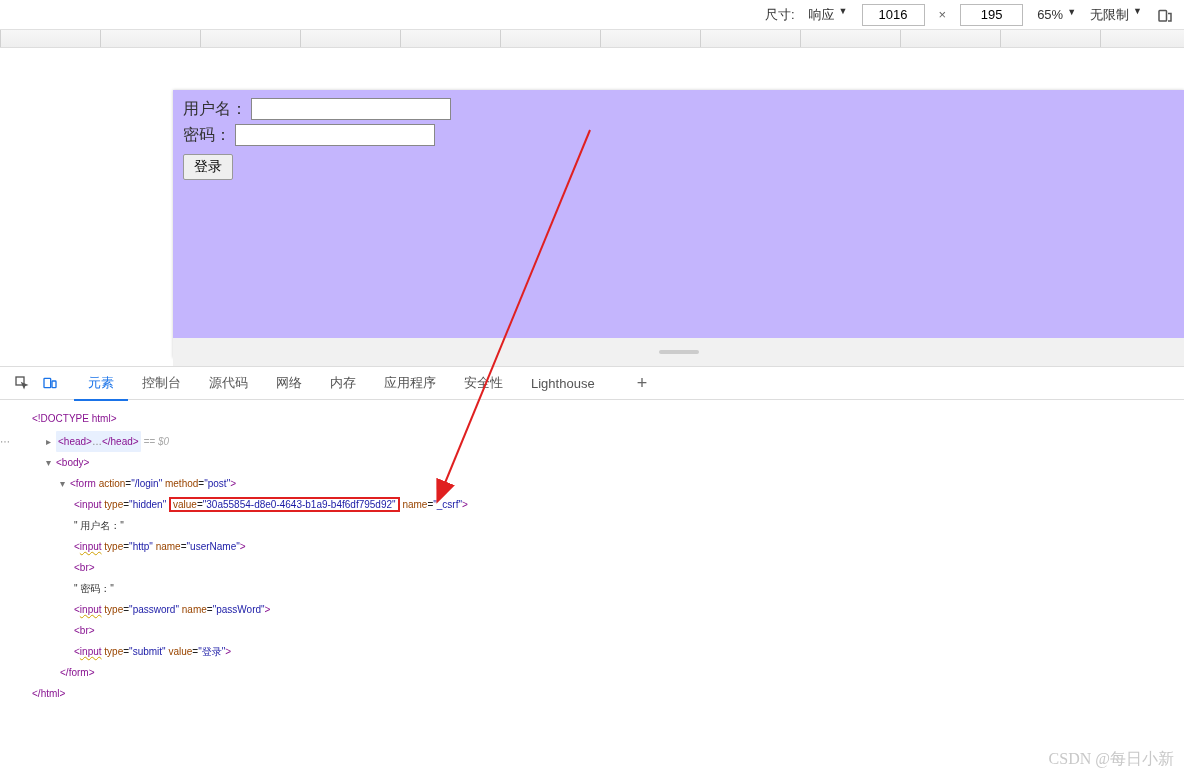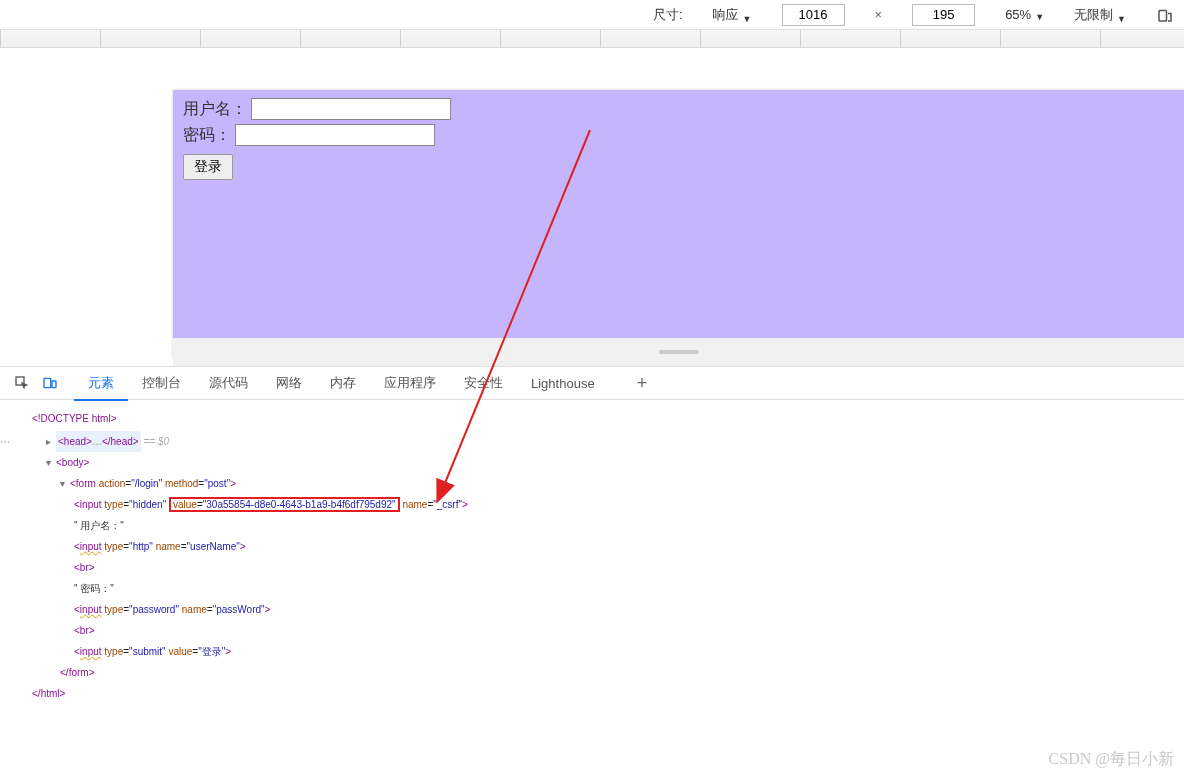--- a/index.html
+++ b/index.html
@@ -1,24 +1,24 @@
 <!DOCTYPE html>
 <html><head>
 <meta charset="utf-8">
 <style>
 * { box-sizing: border-box; margin: 0; padding: 0; }
 body { font-family: "Microsoft YaHei", Arial, sans-serif; font-size: 13px; color: #333; background: #fff; width: 1184px; height: 776px; overflow: hidden; position: relative; }
 
 
-.device-toolbar { height: 30px; background: #fff; border-bottom: 1px solid #e0e0e0; display: flex; align-items: center; justify-content: flex-end; padding: 0 10px; gap: 30px; font-size: 13px; color: #333; }
+.device-toolbar { height: 30px; background: #fff; border-bottom: 1px solid #e0e0e0; display: flex; align-items: center; justify-content: flex-end; padding: 0 10px; gap: 14px; font-size: 13px; color: #333; }
 .device-toolbar .lbl { color: #333; }
 .device-toolbar .dim-input { width: 58px; height: 22px; border: 1px solid #bbb; text-align: center; font-size: 13px; font-family: inherit; }
 .device-toolbar .dim-input.wide { width: 63px; }
 .device-toolbar .sep { color: #666; }
-.device-toolbar .dd { display: inline-flex; align-items: flex-end; gap: 4px; cursor: pointer; }
+.device-toolbar .dd { display: inline-flex; align-items: flex-start; gap: 4px; cursor: pointer; }
 .device-toolbar .dd .tri { font-size: 9px; }
 .device-toolbar .ico { width: 18px; height: 18px; display: inline-flex; align-items: center; justify-content: center; }
 
 
 .ruler { height: 18px; background: linear-gradient(#f7f7f7,#eee); border-bottom: 1px solid #ddd; position: relative; }
 .ruler .tick { position: absolute; top: 0; bottom: 0; width: 1px; background: #d0d0d0; }
 
 
 .preview-wrap { height: 318px; background: #fff; position: relative; }
 .page-area { position: absolute; left: 173px; top: 42px; width: 1011px; height: 268px; background: #c4b5fd; box-shadow: 0 0 3px rgba(0,0,0,0.2); padding: 8px 10px; font-family: SimSun, serif; font-size: 16px; }

